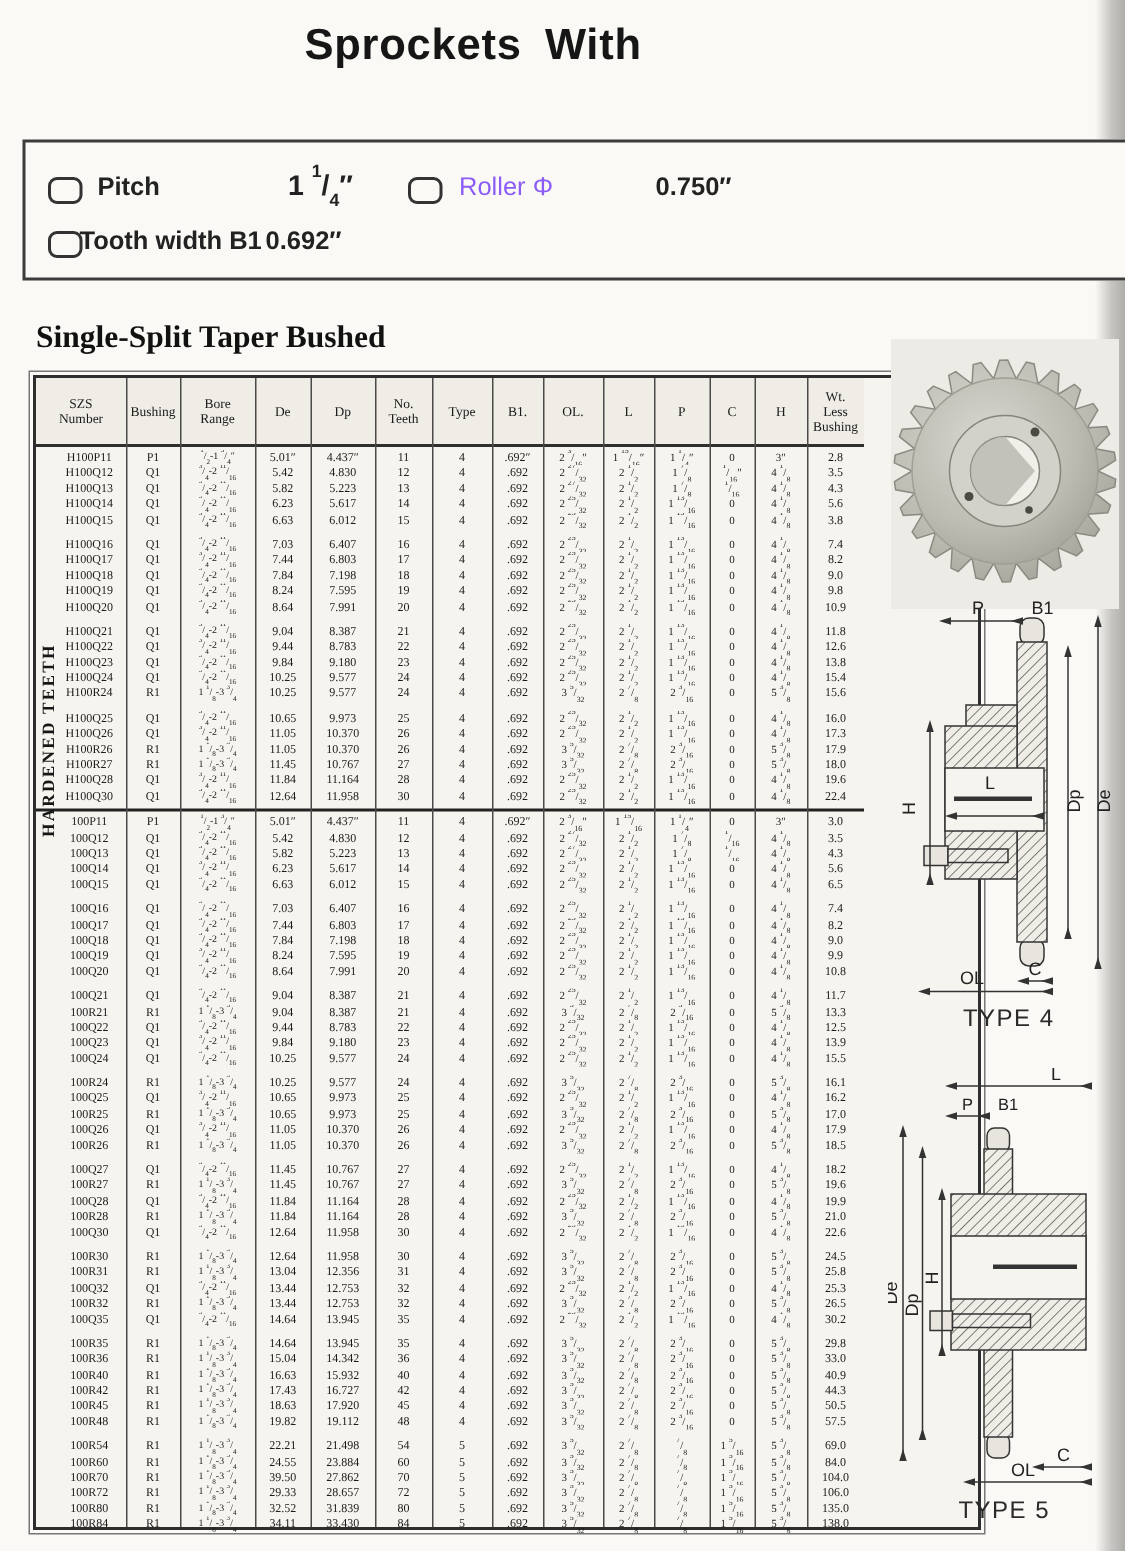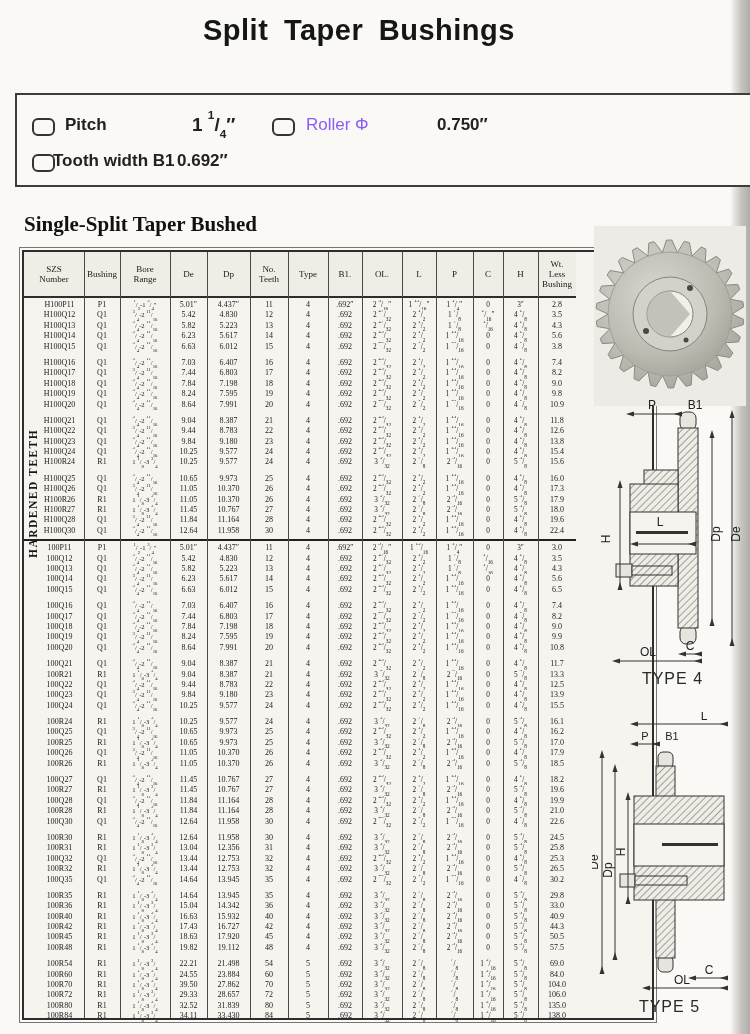--- a/index.html
+++ b/index.html
@@ -59,21 +59,21 @@
   svg text{font-family:"Liberation Sans",sans-serif;fill:#222;}
   .dim{stroke:#333;stroke-width:1;fill:none;}
   .part{stroke:#333;stroke-width:1;}
 </style>
 </head>
 <body>
 
 <div class="page-edge"></div>
 
 <div class="title">
-  <div>Split Taper Bushings</div>
+  <div>Sprockets With</div>
 </div>
 
 <div class="spec-box">
   <div class="spec-row" style="top:20px;">
     <span class="cb" style="left:15px;top:3px;"></span>
     <span class="spec-label" style="left:48px;top:0;">Pitch</span>
     <span class="spec-value frac" style="left:175px;top:-2px;font-size:19px;">1 <sup>1</sup>/<sub>4</sub>″</span>
     <span class="cb" style="left:255px;top:3px;"></span>
     <span class="spec-label light" style="left:289px;top:0;">Roller Φ</span>
     <span class="spec-value" style="left:420px;top:0;">0.750″</span>

